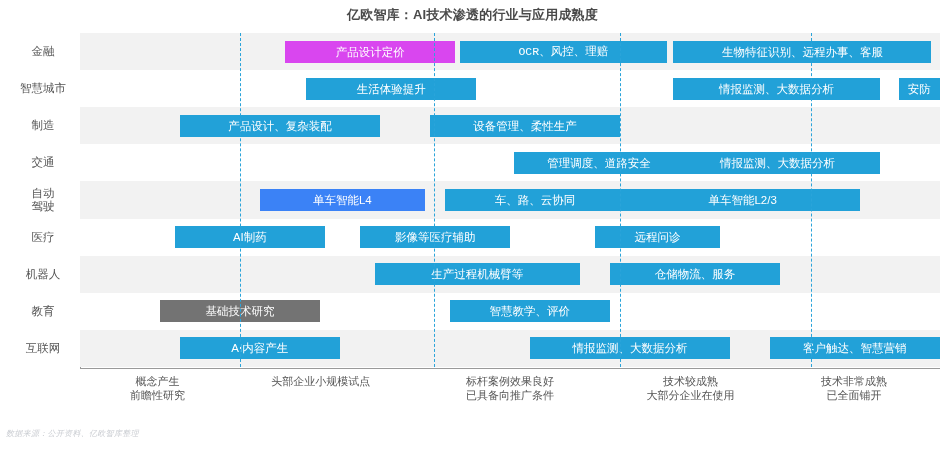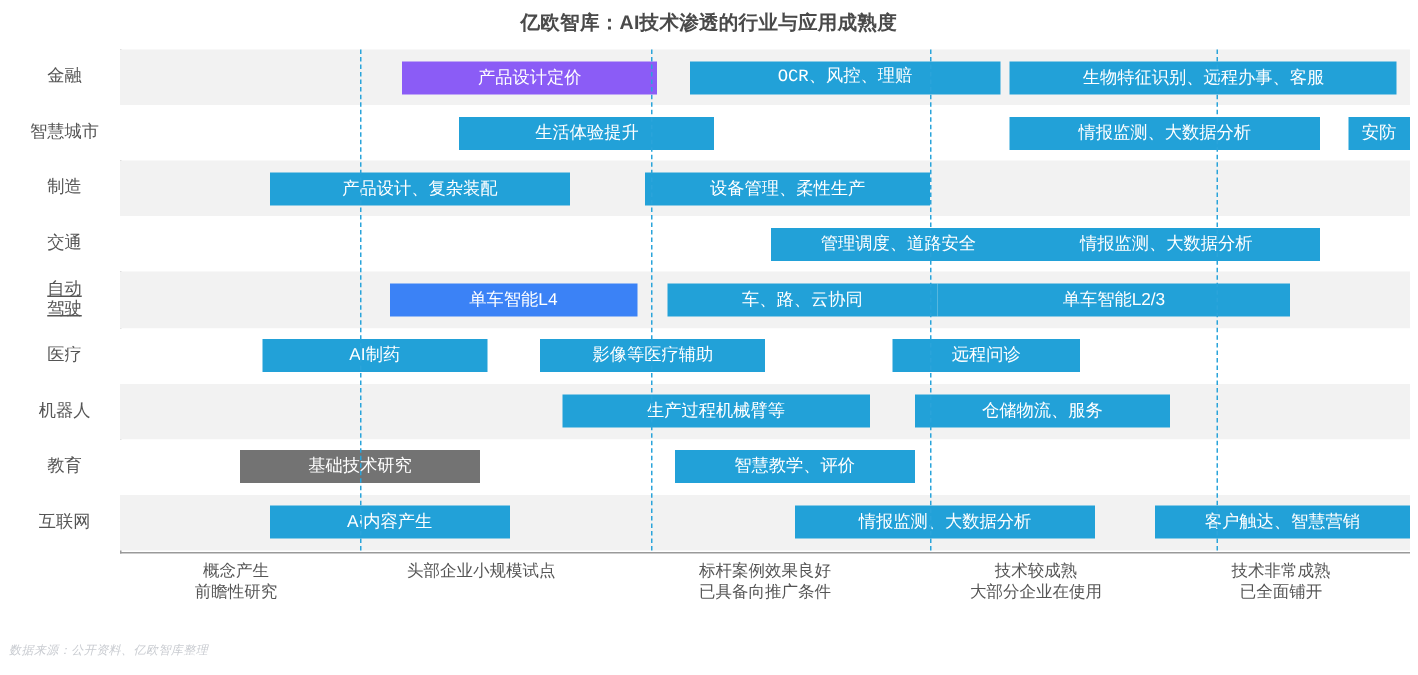--- a/index.html
+++ b/index.html
@@ -97,21 +97,21 @@
 
   <div class="axis-line"></div>
   <div class="axis-line-bottom"></div>
 
   <div class="plot" id="plot">
       <div class="row" style="top: 0px; height: 37.1111px;">
         <div class="band"></div>
         <div class="ylabel" style="top: 12.0556px;">
           <div>金融</div>
         </div>
-        <div class="bar" title="产品设计定价" style="left: 188px; width: 170.28px; top: 7.55556px; background: #8b5cf6;">产品设计定价</div>
+        <div class="bar" title="产品设计定价" style="left: 205px; width: 170.28px; top: 7.55556px; background: #d946ef;">产品设计定价</div>
         <div class="bar" title="OCR、风控、理赔" style="left: 380.12px; width: 206.4px; top: 7.55556px; background: rgb(34, 161, 216); font-family: Liberation Mono, monospace;">OCR、风控、理赔</div>
         <div class="bar" title="生物特征识别、远程办事、客服" style="left: 593.4px; width: 258px; top: 7.55556px; background: rgb(34, 161, 216);">生物特征识别、远程办事、客服</div>
       </div>
       <div class="row alt" style="top: 37.1111px; height: 37.1111px;">
         <div class="band"></div>
         <div class="ylabel" style="top: 12.0556px;">
           <div>智慧城市</div>
         </div>
         <div class="bar" title="生活体验提升" style="left: 226.18px; width: 170.28px; top: 7.55556px; background: rgb(34, 161, 216);">生活体验提升</div>
         <div class="bar" title="情报监测、大数据分析" style="left: 593.4px; width: 206.4px; top: 7.55556px; background: rgb(34, 161, 216);">情报监测、大数据分析</div>
@@ -128,21 +128,21 @@
       <div class="row alt" style="top: 111.333px; height: 37.1111px;">
         <div class="band"></div>
         <div class="ylabel" style="top: 12.0556px;">
           <div>交通</div>
         </div>
         <div class="bar" title="管理调度、道路安全" style="left: 410.22px; width: 169.42px; top: 7.55556px; background: rgb(34, 161, 216); margin-left: 24px;">管理调度、道路安全</div>
         <div class="bar" title="情报监测、大数据分析" style="left: 595.12px; width: 204.68px; top: 7.55556px; background: rgb(34, 161, 216);">情报监测、大数据分析</div>
       </div>
       <div class="row" style="top: 148.444px; height: 37.1111px;">
         <div class="band"></div>
-        <div class="ylabel" style="top: 5.55556px; text-decoration: underline;">
+        <div class="ylabel" style="top: 5.55556px;">
           <div>自动</div>
           <div>驾驶</div>
         </div>
         <div class="bar" title="单车智能L4" style="left: 179.74px; width: 165.12px; top: 7.55556px; background: #3b82f6;">单车智能L4</div>
         <div class="bar" title="车、路、云协同" style="left: 364.64px; width: 180.6px; top: 7.55556px; background: rgb(34, 161, 216);">车、路、云协同</div>
         <div class="bar" title="单车智能L2/3" style="left: 545.24px; width: 234.78px; top: 7.55556px; background: rgb(34, 161, 216);">单车智能L2/3</div>
       </div>
       <div class="row alt" style="top: 185.556px; height: 37.1111px;">
         <div class="band"></div>
         <div class="ylabel" style="top: 12.0556px;">

